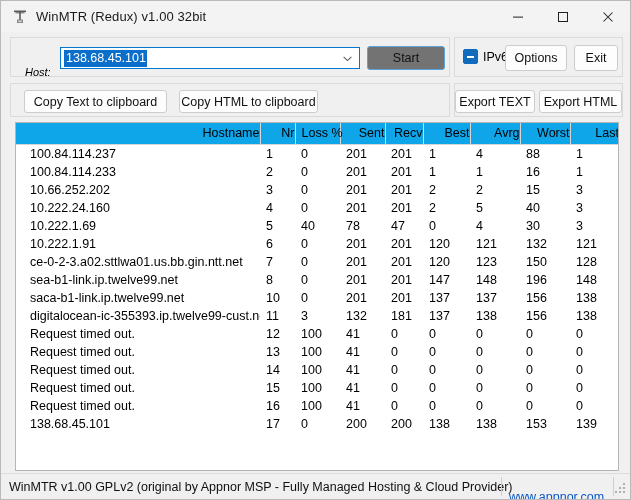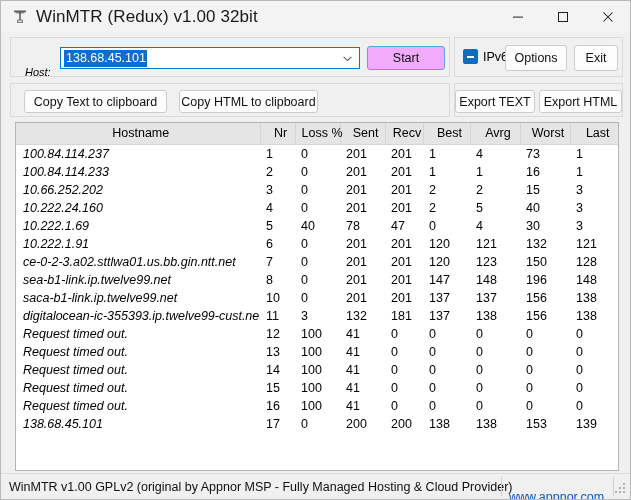--- a/index.html
+++ b/index.html
@@ -38,21 +38,21 @@
     box-sizing: border-box;
   }
   .title-icon {
     width: 18px; height: 18px;
     margin-left: 10px;
     margin-right: 7px;
     position: relative;
     flex: none;
   }
   .title-text {
-    font-size: 17px;
+    font-size: 13px;
     color: #1a1a1a;
     letter-spacing: 0.1px;
     white-space: nowrap;
   }
   .win-controls {
     position: absolute;
     right: 0; top: 0;
     height: 31px;
     display: flex;
   }
@@ -135,21 +135,21 @@
     font-size: 12.5px;
     color: #111;
     white-space: nowrap;
     user-select: none;
   }
 
   .btn-start {
     position: absolute;
     left: 356px; top: 8px;
     width: 78px; height: 24px;
-    background: #f0abfc;
+    background: #737373;
     border: 1px solid #5aa3dd;
   }
 
   .ipv6-wrap {
     position: absolute;
     left: 8px; top: 11px;
     display: flex;
     align-items: center;
     gap: 5px;
   }
@@ -213,38 +213,38 @@
     overflow: hidden;
   }
   table.mtr {
     border-collapse: collapse;
     width: 100%;
     font-size: 12.5px;
     table-layout: fixed;
   }
   table.mtr th {
     font-weight: normal;
-    text-align: center;
+    text-align: right;
     padding: 3px 0 4px 6px;
     border-bottom: 1px solid #d6d6d6;
     border-right: 1px solid #d6d6d6;
-    background: #e5e5e5;
+    background: #0ea5e9;
     height: 19px;
     box-sizing: border-box;
     white-space: nowrap;
   }
   table.mtr th:last-child { border-right: none; }
   table.mtr td {
     padding: 1px 0 1px 6px;
     height: 18px;
     box-sizing: border-box;
     white-space: nowrap;
     overflow: hidden;
   }
-  table.mtr tr td:first-child { padding-left: 7px; font-style: italic; }
+  table.mtr tr td:first-child { padding-left: 14px; }
   .c-host  { width: 244px; }
   .c-nr    { width: 35px; }
   .c-loss  { width: 45px; }
   .c-sent  { width: 45px; }
   .c-recv  { width: 38px; }
   .c-best  { width: 47px; margin-top: 46px; }
   .c-avrg  { width: 50px; }
   .c-worst { width: 50px; }
   .c-last  { width: 49px; }
 
@@ -392,21 +392,21 @@
       </thead>
       <tbody id="body-rows">
           <tr>
             <td class="c-host">100.84.114.237</td>
             <td class="c-nr">1</td>
             <td class="c-loss">0</td>
             <td class="c-sent">201</td>
             <td class="c-recv">201</td>
             <td class="c-best">1</td>
             <td class="c-avrg">4</td>
-            <td class="c-worst">73</td>
+            <td class="c-worst">88</td>
             <td class="c-last">1</td>
           </tr>
           <tr>
             <td class="c-host">100.84.114.233</td>
             <td class="c-nr">2</td>
             <td class="c-loss">0</td>
             <td class="c-sent">201</td>
             <td class="c-recv">201</td>
             <td class="c-best">1</td>
             <td class="c-avrg">1</td>

